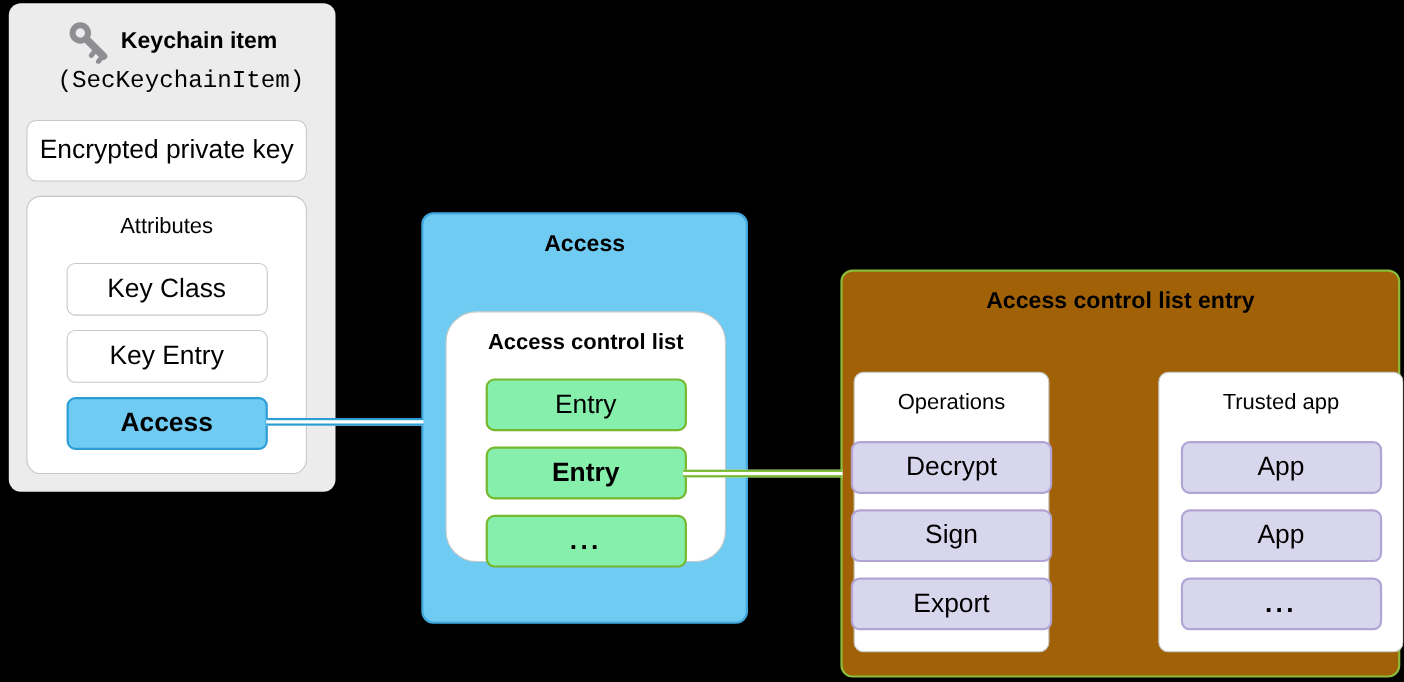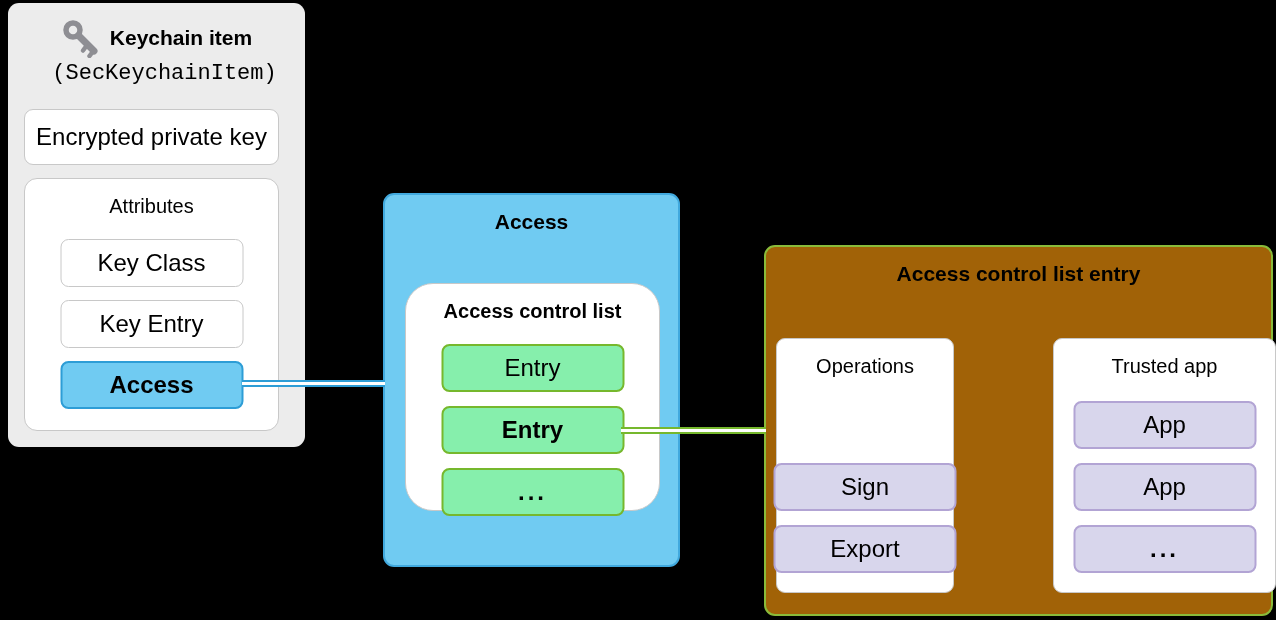--- a/index.html
+++ b/index.html
@@ -93,20 +93,21 @@
 
   <div class="connector greenwire"></div>
 
   <section class="panel green">
     <div class="panel-title-row">
       <span class="panel-title">Access control list entry</span>
     </div>
 
     <div class="white-card" id="operations-card">
       <div class="card-label">Operations</div>
+      <div class="chip purplechip" style="top:62px">Decrypt</div>
       <div class="chip purplechip" style="top:124px">Sign</div>
       <div class="chip purplechip" style="top:186px">Export</div>
     </div>
 
     <div class="white-card" id="trusted-card">
       <div class="card-label">Trusted app</div>
       <div class="chip purplechip" style="top:62px">App</div>
       <div class="chip purplechip" style="top:124px">App</div>
       <div class="chip purplechip dots" style="top:186px">...</div>
     </div>

